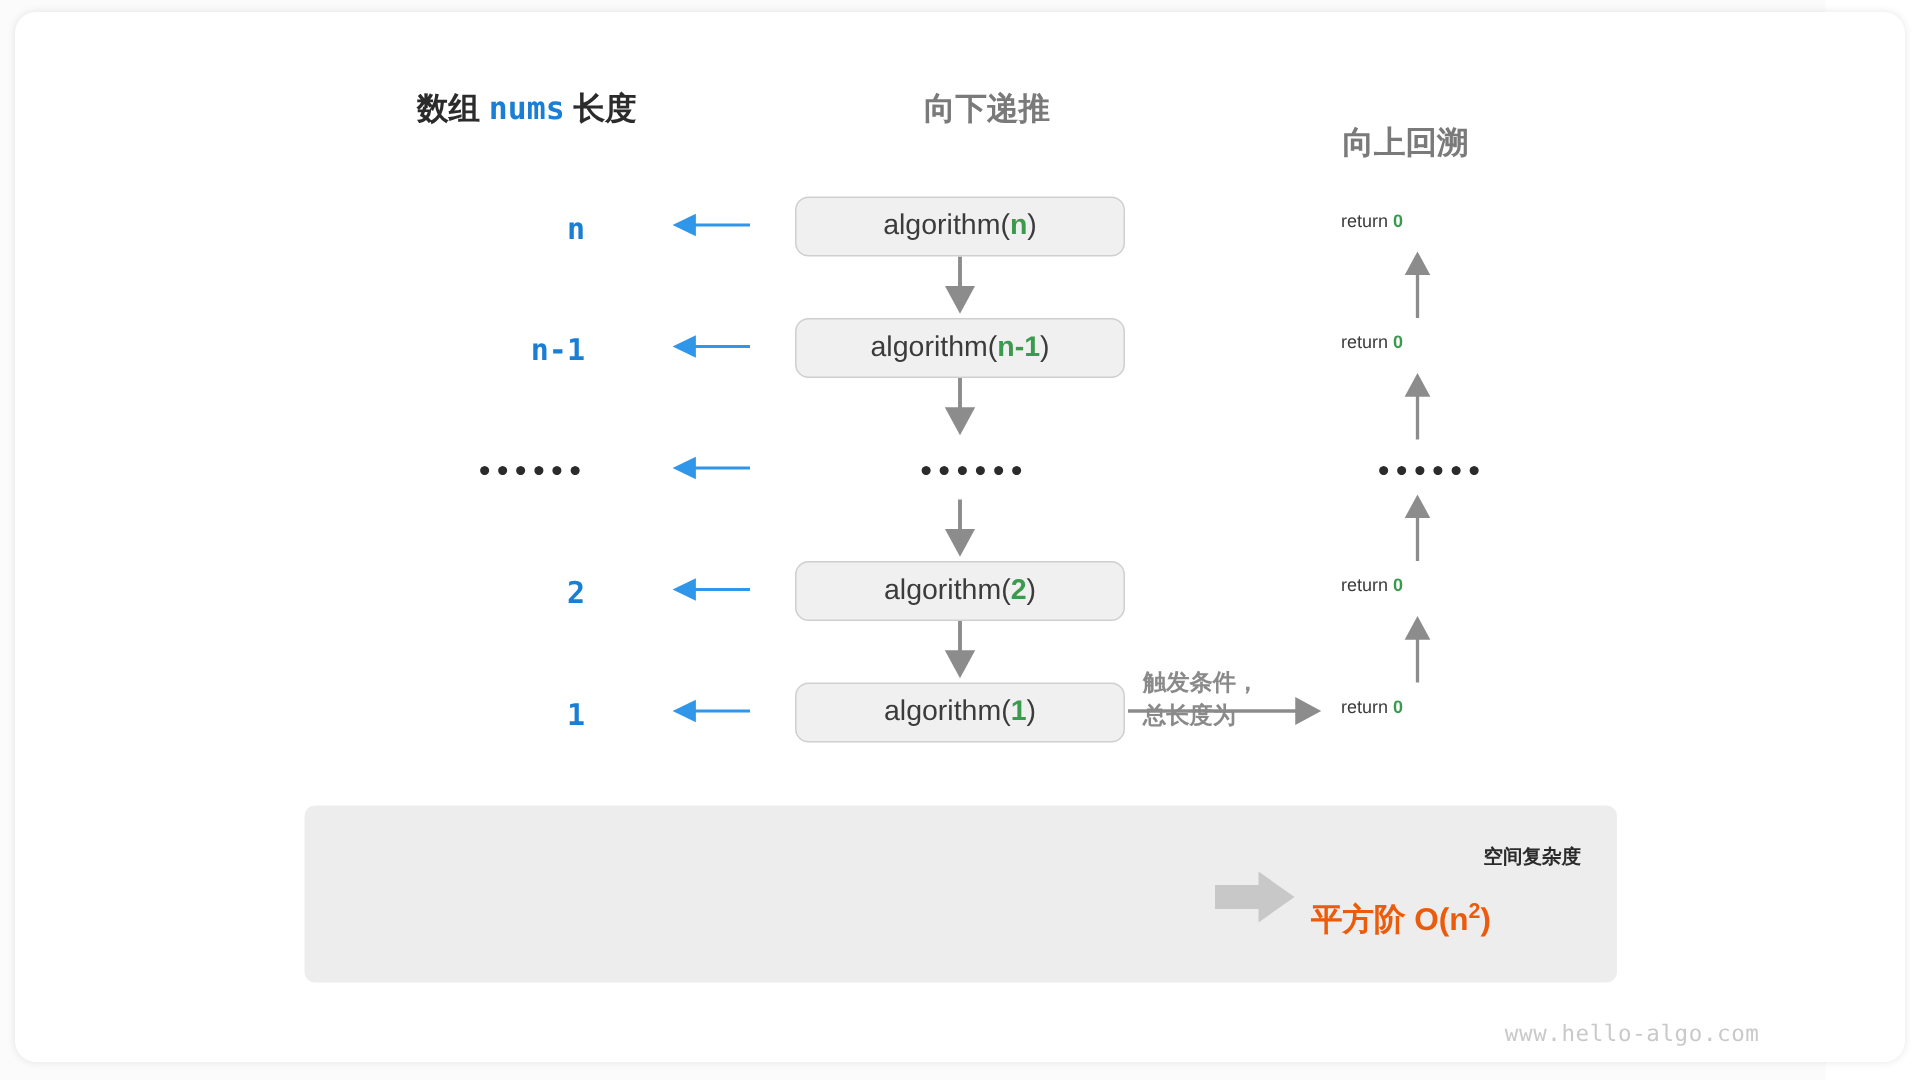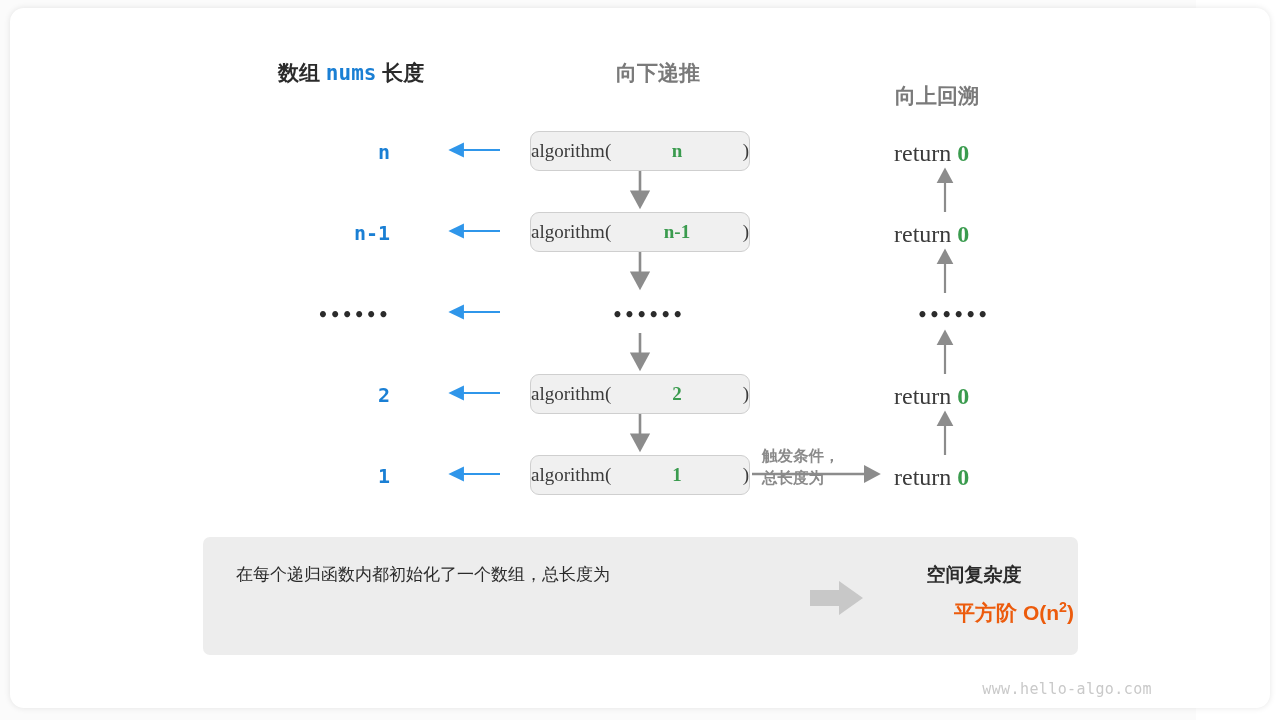--- a/index.html
+++ b/index.html
@@ -12,20 +12,21 @@
     height: 720px;
     font-family: "Liberation Sans", sans-serif;
     overflow: hidden;
   }
 
   #canvas {
     position: relative;
     width: 1196px;
     height: 720px;
     background: #fbfbfb;
+    padding-left: 21px;
   }
 
   
   .card {
     position: absolute;
     left: 10px;
     top: 8px;
     width: 1260px;
     height: 700px;
     background: #ffffff;
@@ -73,32 +74,32 @@
   .code-box {
     position: absolute;
     width: 220px;
     height: 40px;
     box-sizing: border-box;
     background: #f0f0f0;
     border: 1px solid #cfcfcf;
     border-radius: 9px;
     display: flex;
     align-items: center;
-    justify-content: space-between;
-    font-family: Liberation Serif, serif;
+    justify-content: center;
+    font-family: Liberation Sans, sans-serif;
     font-size: 19px;
     color: #3b3b3b;
     white-space: nowrap;
   }
   .code-box .arg { color: #3a9b4e; font-weight: bold; }
 
   
   .ret {
-    font-family: Liberation Serif, serif;
-    font-size: 24px;
+    font-family: Liberation Sans, sans-serif;
+    font-size: 12px;
     color: #3b3b3b;
     white-space: nowrap;
     line-height: 1;
   }
   .ret .zero { color: #3a9b4e; font-weight: bold; }
 
   
   .note {
     font-size: 15.5px;
     font-weight: bold;
@@ -136,32 +137,32 @@
     color: #1a7fd4;
     white-space: nowrap;
     letter-spacing: 0.5px;
   }
   .sum-line2 .op { color: #4b4b4b; font-weight: bold; }
   .sum-title {
     position: absolute;
     left: 691px;
     top: 25px;
     width: 160px;
-    text-align: center;
-    font-size: 19px;
+    text-align: right;
+    font-size: 13px;
     font-weight: bold;
     color: #2b2b2b;
     white-space: nowrap;
   }
   .sum-value {
     position: absolute;
     left: 671px;
     top: 62px;
     width: 200px;
-    text-align: right;
+    text-align: left;
     font-size: 21px;
     font-weight: bold;
     color: #ec5b0c;
     white-space: nowrap;
   }
   .sum-value sup { font-size: 0.68em; }
 
   
   .fat-arrow { position: absolute; left: 607px; top: 44px; }
 
@@ -285,21 +286,20 @@
     <span>return</span>
     <span class="zero">0</span>
   </div>
 
   <div class="abs note" style="left:762px; top:397px;">
     <div>触发条件，</div>
     <div>总长度为</div>
   </div>
 
   <div class="summary">
-    <div class="sum-line1">在每个递归函数内都初始化了一个数组，总长度为</div>
 
 
     <svg class="fat-arrow" width="54" height="34" viewBox="0 0 54 34">
       <path d="M0,9 L29,9 L29,0 L53,17 L29,34 L29,25 L0,25 Z" fill="#c8c8c8"></path>
     </svg>
 
     <div class="sum-title">空间复杂度</div>
     <div class="sum-value">
       <span>平方阶</span>
       <span>

